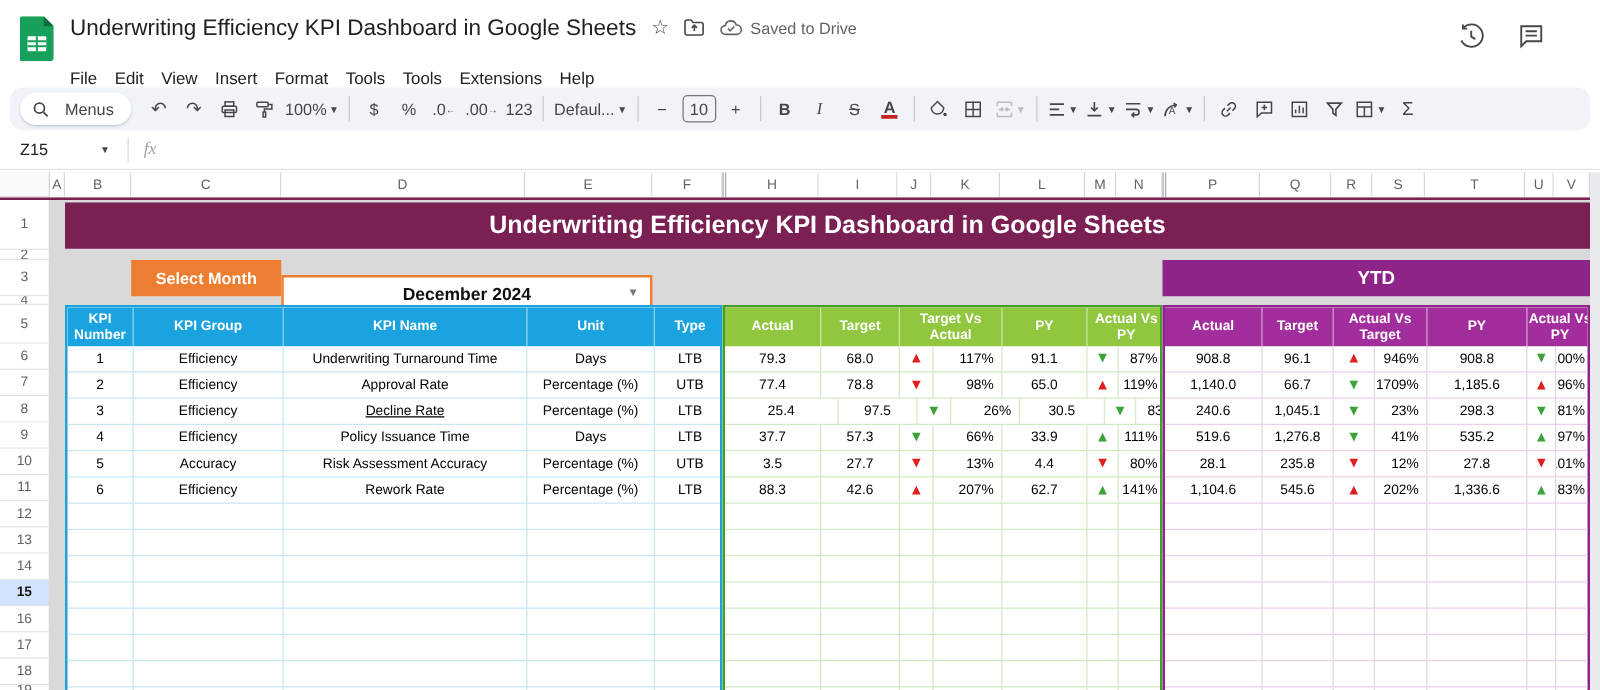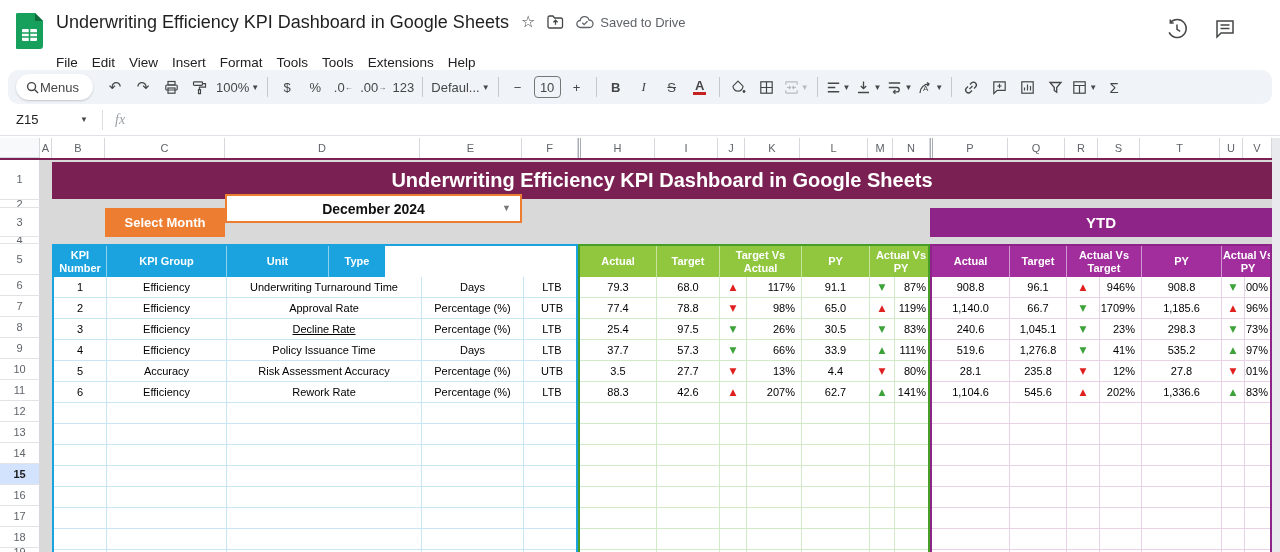--- a/index.html
+++ b/index.html
@@ -14,21 +14,21 @@
   .doc-title{font-size:18px;color:#1f1f1f;white-space:nowrap;}
   .tr-icon{color:#444746;font-size:16px;line-height:1;cursor:pointer;}
   .saved{display:flex;align-items:center;gap:6px;color:#5f6368;font-size:13px;}
   .menubar{display:flex;margin-top:18px;margin-left:-7px;}
   .menu-item{font-size:13.5px;color:#202124;padding:3px 7px;border-radius:4px;cursor:pointer;}
   .appbar-right{display:flex;align-items:center;gap:26px;margin:8px 28px 0 12px;}
   
   .toolbar{margin:4px 8px 0;height:34px;background:#F0F4F9;border-radius:10px;
            display:flex;align-items:center;padding:0 8px;box-sizing:border-box;color:#444746;}
   .menus-pill{background:#fff;border-radius:16px;height:26px;display:flex;align-items:center;
-              padding:0 14px 0 10px;gap:1px;margin-right:8px;box-shadow:0 1px 2px rgba(60,64,67,.25);font-size:13px;color:#444746;}
+              padding:0 14px 0 10px;gap:13px;margin-right:8px;box-shadow:0 1px 2px rgba(60,64,67,.25);font-size:13px;color:#444746;}
   .tb-btn{height:26px;min-width:22px;display:flex;align-items:center;justify-content:center;
           font-size:13px;border-radius:4px;padding:0 3px;cursor:pointer;white-space:nowrap;}
   .tb-btn.uglyph{font-family:"DejaVu Sans",sans-serif;font-size:15px;}
   .tb-caret{font-size:8px;margin-left:2px;color:#444746;}
   .tb-div{width:1px;height:20px;background:#c6cacd;margin:0 5px;flex:none;}
   .fontsize-box{border:1px solid #747775;border-radius:4px;width:25px;height:20px;display:flex;
                 align-items:center;justify-content:center;font-size:13px;margin:0 2px;}
   .bold{font-weight:bold}.ital{font-style:italic}.strike{text-decoration:line-through}
   .tcolor{border-bottom:3px solid #c5221f;line-height:13px;padding:0 2px;font-weight:bold;}
   .disabled{color:#b8bcc2}
@@ -50,21 +50,21 @@
   .rowh{box-sizing:border-box;border-bottom:1px solid #e1e3e6;border-right:1px solid #d5d8dc;
         background:#fff;color:#5f6368;font-size:11px;display:flex;align-items:center;justify-content:center;
         overflow:hidden;cursor:pointer;flex:none;}
   .rowh.sel{background:#d3e3fd;color:#1b1b1b;font-weight:bold;}
   .gridarea{position:absolute;left:40px;top:20px;width:1232px;height:396px;background:#d9d9d9;overflow:hidden;}
   
   .banner{position:absolute;left:12px;top:4px;width:1220px;height:37px;background:#7B2053;color:#fff;
           font-size:20px;font-weight:bold;display:flex;align-items:center;justify-content:center;}
   .select-label{position:absolute;left:65px;top:50px;width:120px;height:29px;background:#ED7D31;color:#fff;
           font-weight:bold;font-size:13px;display:flex;align-items:center;justify-content:center;}
-  .month-dd{position:absolute;left:185px;top:36px;width:297px;height:29px;background:#fff;border:2px solid #ED7D31;
+  .month-dd{position:absolute;left:185px;top:62px;width:297px;height:29px;background:#fff;border:2px solid #ED7D31;
           box-sizing:border-box;display:flex;align-items:center;justify-content:center;font-weight:bold;font-size:14px;
           color:#111;cursor:pointer;}
   .month-dd .dd-caret{position:absolute;right:9px;top:7px;color:#777;font-size:9px;}
   .zone-banner{position:absolute;top:50px;height:29px;color:#fff;font-weight:bold;font-size:15px;
           display:flex;align-items:center;justify-content:center;}
   .mtd-banner{left:538px;width:352px;background:#4AA32B;}
   .ytd-banner{left:890px;width:342px;background:#8E2487;}
   .dtable{position:absolute;top:86px;height:310px;box-sizing:border-box;background:#fff;overflow:hidden;}
   .kpi-table{left:12px;width:526px;border:2px solid #1AA3DE;--tint:#c9e6f4;--hdr:#1AA3DE;}
   .mtd-table{left:538px;width:352px;border:2px solid #46A028;--tint:#d2eac6;--hdr:#90C73E;}
@@ -339,20 +339,21 @@
     <div class="select-label">Select Month</div>
     <div class="month-dd">
       <span>December 2024</span>
       <span class="dd-caret">▼</span>
     </div>
     <div class="zone-banner ytd-banner">YTD</div>
     <div class="dtable kpi-table" id="kpiTable">
         <div class="trow head">
           <div class="tcell hc" style="width: 53px;">KPI Number</div>
           <div class="tcell hc" style="width: 120px;">KPI Group</div>
+          <div class="tcell hc" style="width: 195px;">KPI Name</div>
           <div class="tcell hc" style="width: 102px;">Unit</div>
           <div class="tcell hc lastc" style="width: 56px;">Type</div>
         </div>
         <div class="trow data">
           <div class="tcell" style="width: 53px;">1</div>
           <div class="tcell" style="width: 120px;">Efficiency</div>
           <div class="tcell" style="width: 195px;">Underwriting Turnaround Time</div>
           <div class="tcell" style="width: 102px;">Days</div>
           <div class="tcell  lastc" style="width: 56px;">LTB</div>
         </div>
@@ -468,21 +469,21 @@
         <div class="trow data">
           <div class="tcell" style="width: 77px;">77.4</div>
           <div class="tcell" style="width: 63px;">78.8</div>
           <div class="tcell arw" style="width: 27px; color: rgb(224, 31, 31);">▼</div>
           <div class="tcell pct" style="width: 55px;">98%</div>
           <div class="tcell" style="width: 68px;">65.0</div>
           <div class="tcell arw" style="width: 25px; color: rgb(224, 31, 31);">▲</div>
           <div class="tcell pct lastc" style="width: 37px;">119%</div>
         </div>
         <div class="trow data">
-          <div class="tcell" style="width: 77px;">25.4</div>
+          <div class="tcell" style="width: 91px;">25.4</div>
           <div class="tcell" style="width: 63px;">97.5</div>
           <div class="tcell arw" style="width: 27px; color: rgb(62, 162, 58);">▼</div>
           <div class="tcell pct" style="width: 55px;">26%</div>
           <div class="tcell" style="width: 68px;">30.5</div>
           <div class="tcell arw" style="width: 25px; color: rgb(62, 162, 58);">▼</div>
           <div class="tcell pct lastc" style="width: 37px;">83%</div>
         </div>
         <div class="trow data">
           <div class="tcell" style="width: 77px;">37.7</div>
           <div class="tcell" style="width: 63px;">57.3</div>
@@ -609,21 +610,21 @@
           <div class="tcell arw" style="width: 23px; color: rgb(224, 31, 31);">▲</div>
           <div class="tcell pct lastc" style="width: 29px;">96%</div>
         </div>
         <div class="trow data">
           <div class="tcell" style="width: 78px;">240.6</div>
           <div class="tcell" style="width: 57px;">1,045.1</div>
           <div class="tcell arw" style="width: 33px; color: rgb(62, 162, 58);">▼</div>
           <div class="tcell pct" style="width: 42px;">23%</div>
           <div class="tcell" style="width: 80px;">298.3</div>
           <div class="tcell arw" style="width: 23px; color: rgb(62, 162, 58);">▼</div>
-          <div class="tcell pct lastc" style="width: 29px;">73%</div>
+          <div class="tcell pct lastc" style="width: 29px;">81%</div>
         </div>
         <div class="trow data">
           <div class="tcell" style="width: 78px;">519.6</div>
           <div class="tcell" style="width: 57px;">1,276.8</div>
           <div class="tcell arw" style="width: 33px; color: rgb(62, 162, 58);">▼</div>
           <div class="tcell pct" style="width: 42px;">41%</div>
           <div class="tcell" style="width: 80px;">535.2</div>
           <div class="tcell arw" style="width: 23px; color: rgb(62, 162, 58);">▲</div>
           <div class="tcell pct lastc" style="width: 29px;">97%</div>
         </div>

